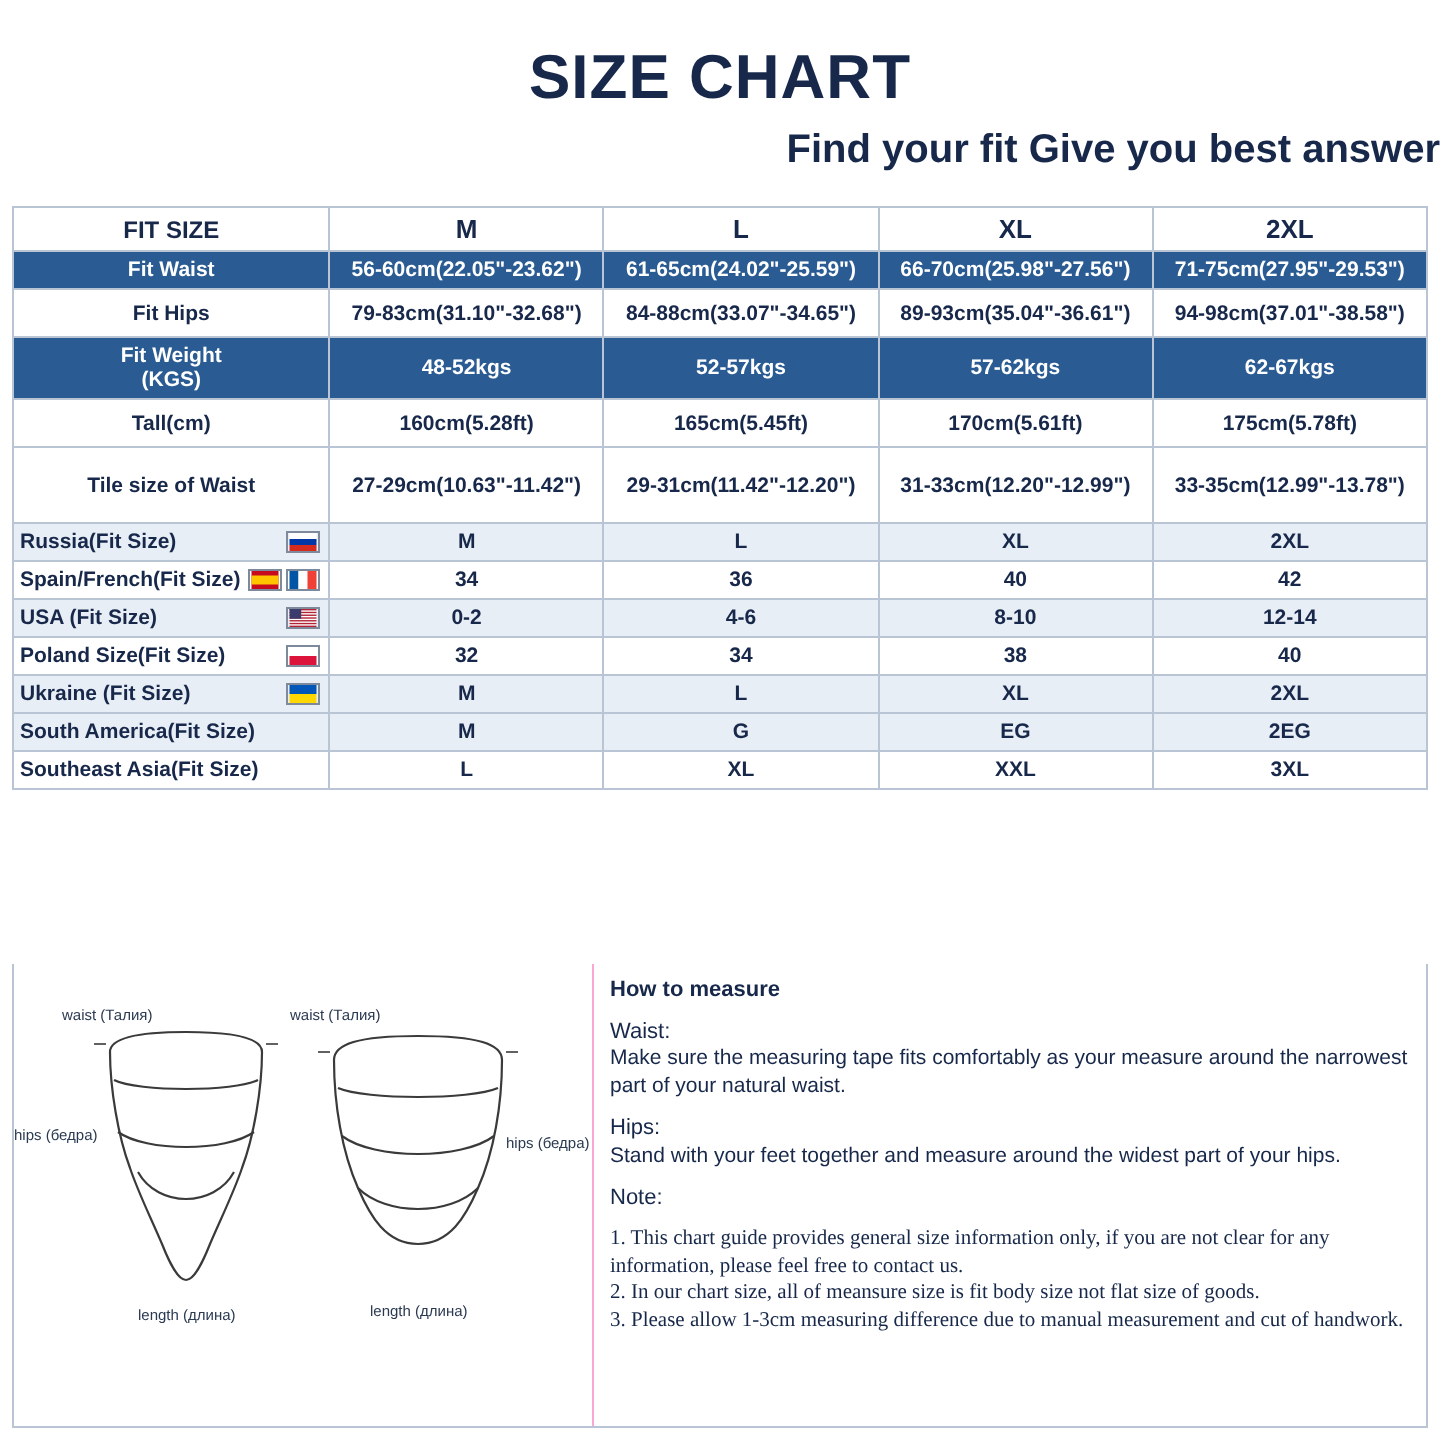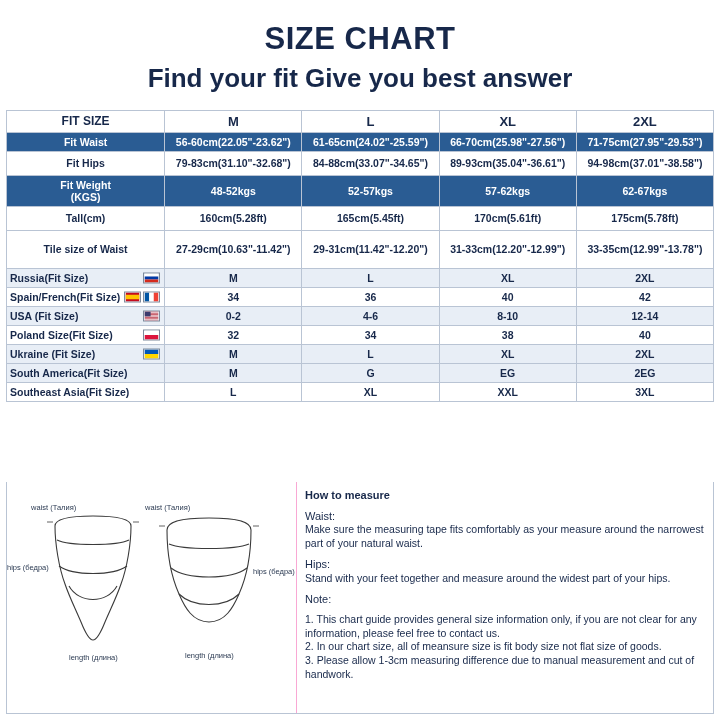--- a/index.html
+++ b/index.html
@@ -19,25 +19,26 @@
   
   .header { text-align: center; padding-top: 22px; }
   .title {
     font-size: 31px;
     font-weight: bold;
     letter-spacing: 0.5px;
     color: #17284a;
     line-height: 1.1;
   }
   .subtitle {
-    font-size: 26px;
+    font-size: 20px;
     font-weight: bold;
     color: #17284a;
     margin-top: 8px;
     line-height: 1.15;
+    text-align: right;
   }
 
   
   .chart-wrap { padding: 0 6px; margin-top: 16px; }
   table.size-chart {
     width: 708px;
     border-collapse: collapse;
     table-layout: fixed;
   }
   table.size-chart td, table.size-chart th {
@@ -112,21 +113,21 @@
     padding: 6px 8px 4px 8px;
     font-size: 10.5px;
     line-height: 1.32;
     color: #17284a;
     font-weight: normal;
   }
   .notes .h { font-weight: normal; font-size: 11px; }
   .notes p { margin: 0 0 6px 0; }
   .notes .lead { font-weight: bold; font-size: 11px; margin-bottom: 6px; }
   .notes ol { margin: 0; padding-left: 0; list-style: none; }
-  .notes li { margin-bottom: 0px; }
+  .notes li { margin-bottom: 0px; font-family: Liberation Serif, serif; }
 
   .svg-labels { font-size: 7.5px; fill: #2b3a52; font-family: "Liberation Sans", sans-serif; }
 </style>
 </head>
 <body>
 
 <div id="page">
 
   <div class="header">
     <div class="title">SIZE CHART</div>

